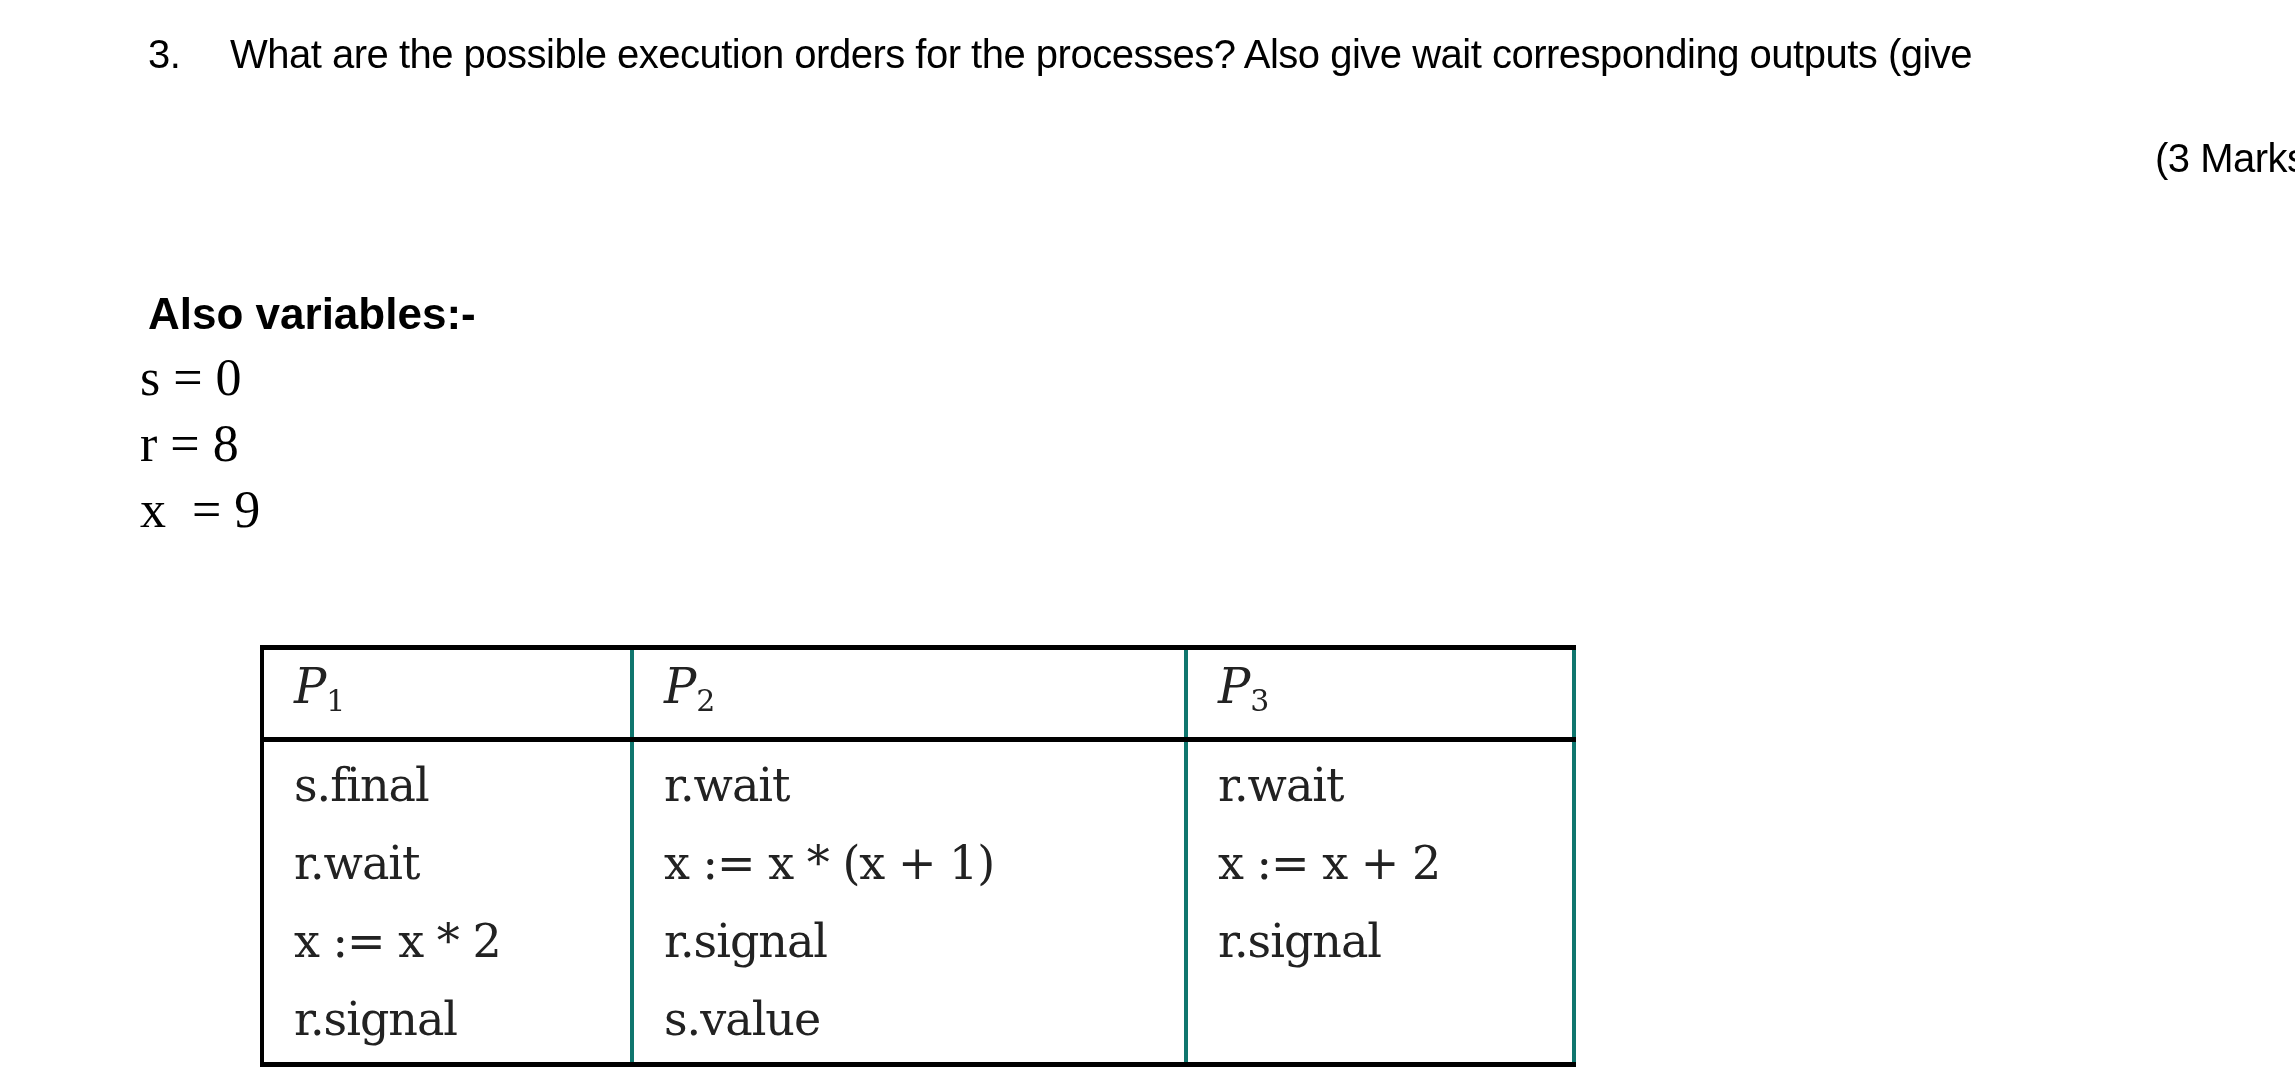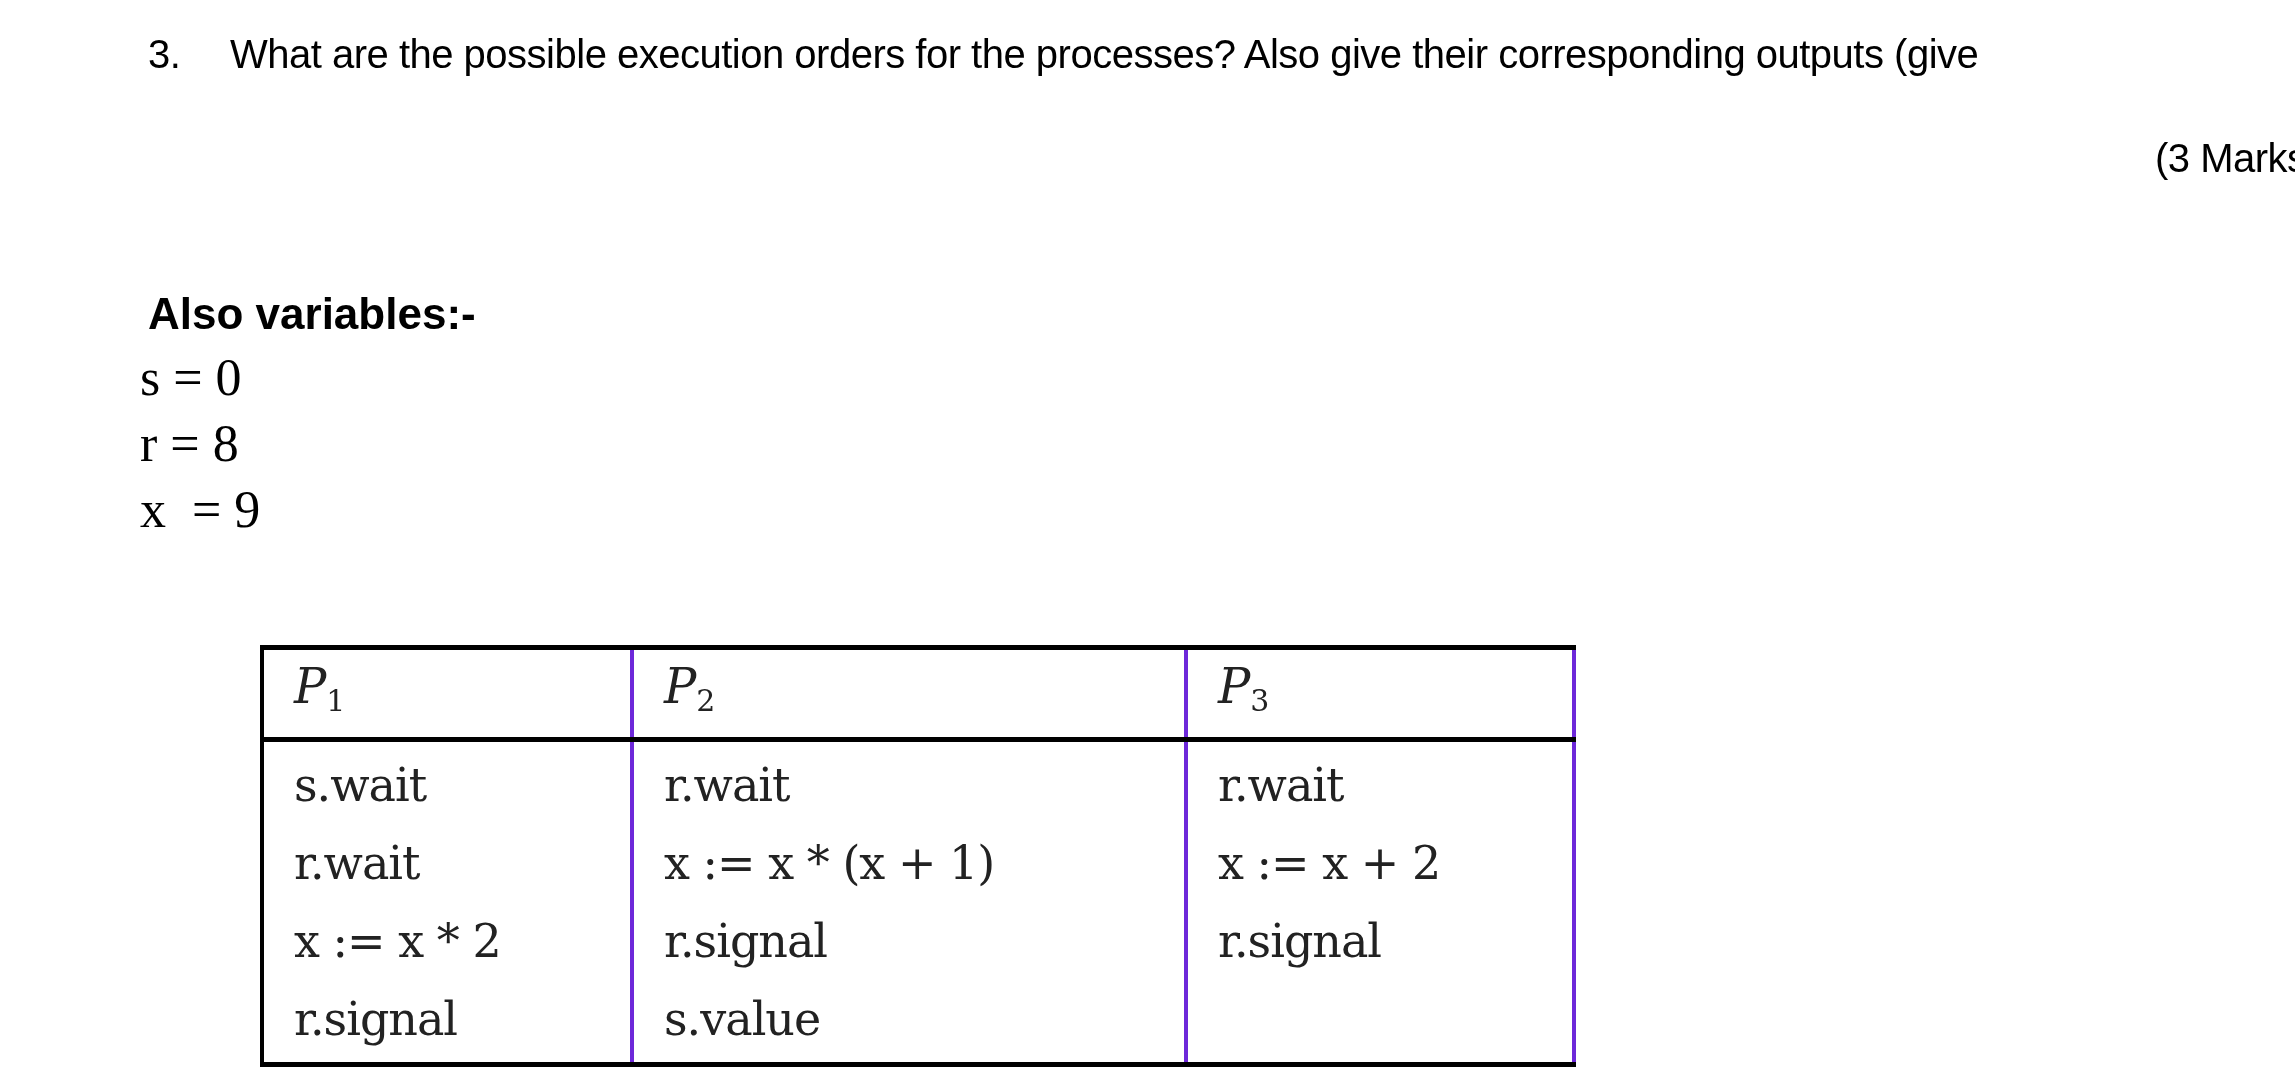--- a/index.html
+++ b/index.html
@@ -71,21 +71,21 @@
       position: absolute;
       left: 260px;
       top: 645px;
       border-collapse: collapse;
       font-family: "DejaVu Serif", serif;
       color: #222;
     }
     .proc-table th,
     .proc-table td {
       border-left: 4px solid #000;
-      border-right: 4px solid #6d28d9;
+      border-right: 4px solid #0f766e;
       vertical-align: top;
       padding: 0 0 0 30px;
       text-align: left;
     }
     .proc-table thead th {
       border-top: 5px solid #000;
       border-bottom: 5px solid #000;
       height: 72px;
       font-weight: normal;
       font-style: italic;
@@ -113,21 +113,21 @@
       vertical-align: -8px;
       font-style: normal;
     }
   </style>
 </head>
 <body>
 
 <div class="question">
   <span class="q-number">3.</span>
   <div class="q-body">
-    <span class="q-line">What are the possible execution orders for the processes? Also give their corresponding outputs (give</span>
+    <span class="q-line">What are the possible execution orders for the processes? Also give wait corresponding outputs (give</span>
   </div>
   <span class="marks">(3 Marks)</span>
 </div>
 
 <div class="mutex-heading">Also variables:-</div>
 
 <div class="var-list">
   <span class="var-line">s = 0</span>
   <span class="var-line">r = 8</span>
   <span class="var-line">x  = 9</span>
@@ -137,21 +137,21 @@
   <thead>
     <tr>
       <th class="col1"><span>P</span><span class="sub">1</span></th>
       <th class="col2"><span>P</span><span class="sub">2</span></th>
       <th class="col3"><span>P</span><span class="sub">3</span></th>
     </tr>
   </thead>
   <tbody>
     <tr>
       <td class="col1">
-        <span class="code-line">s.wait</span>
+        <span class="code-line">s.final</span>
         <span class="code-line">r.wait</span>
         <span class="code-line">x := x * 2</span>
         <span class="code-line">r.signal</span>
       </td>
       <td class="col2">
         <span class="code-line">r.wait</span>
         <span class="code-line">x := x * (x + 1)</span>
         <span class="code-line">r.signal</span>
         <span class="code-line">s.value</span>
       </td>

